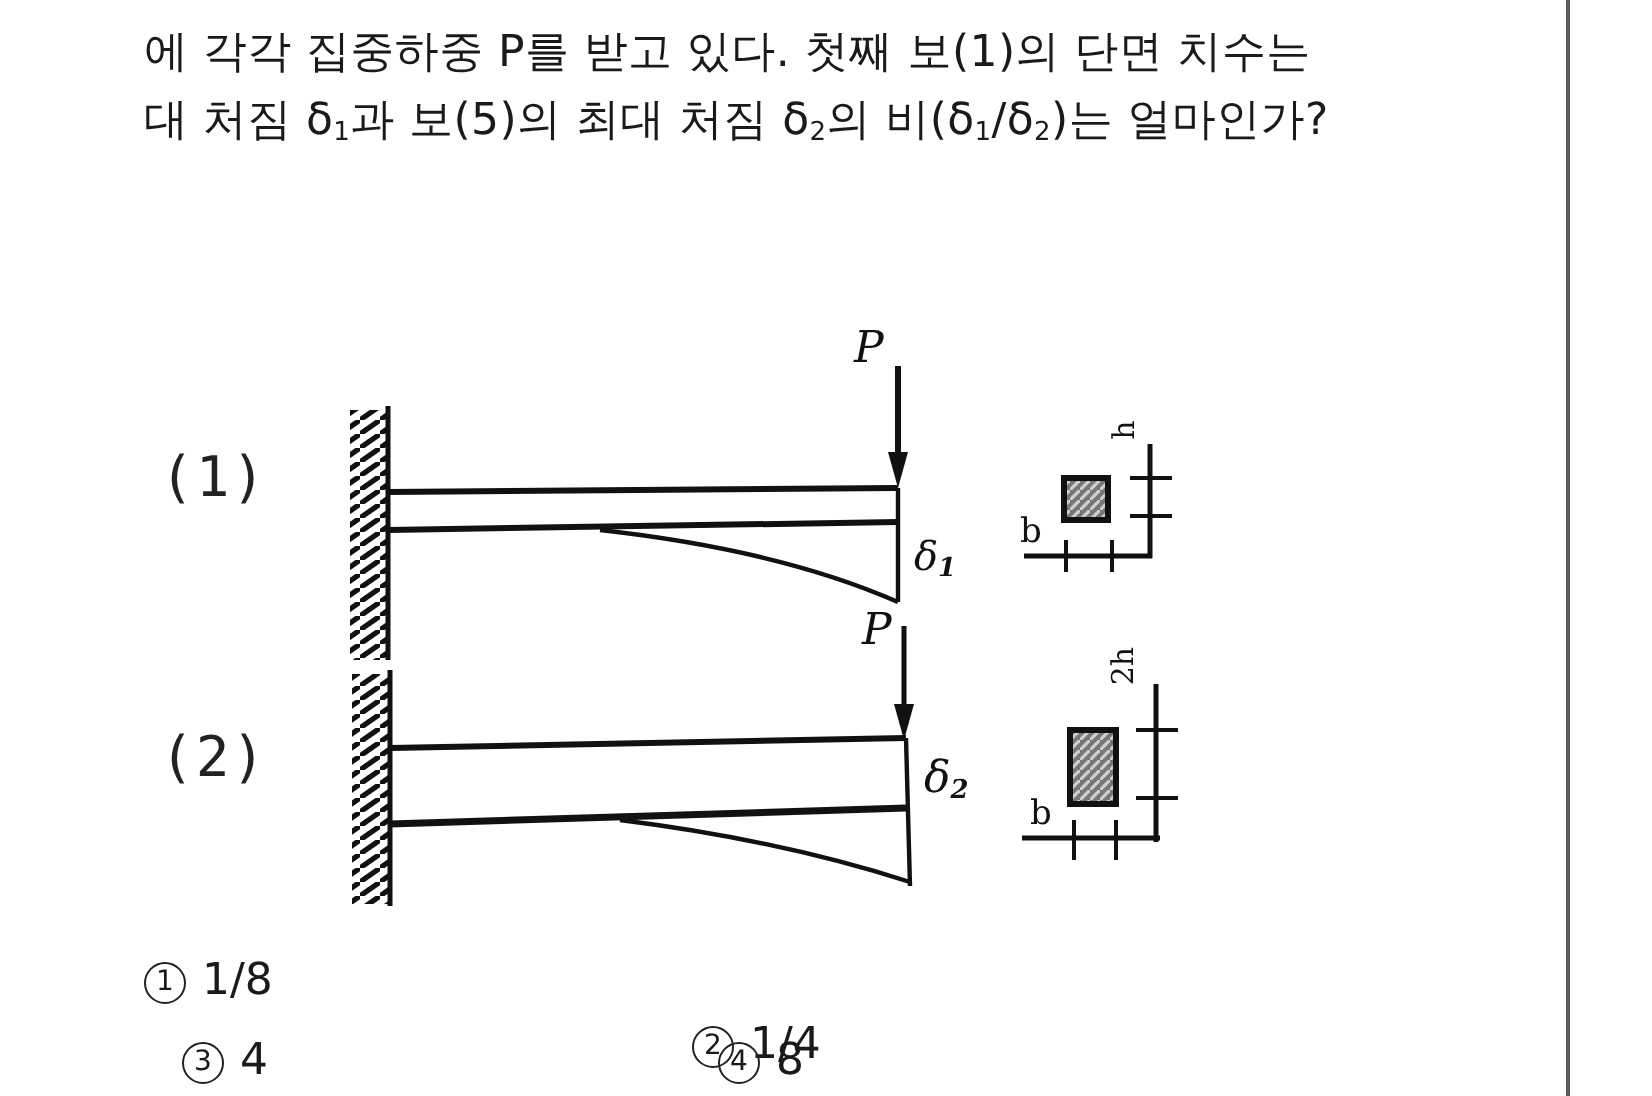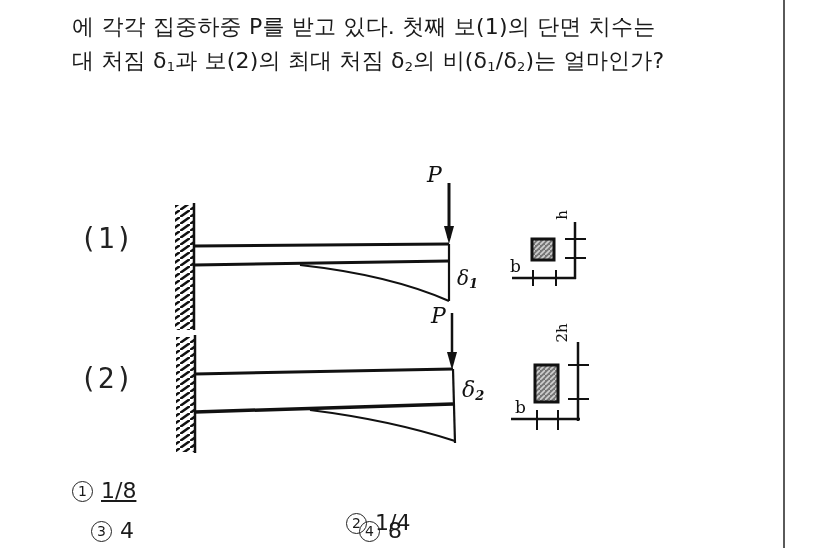--- a/index.html
+++ b/index.html
@@ -105,21 +105,21 @@
 </head>
 <body>
 
 <div class="right-border"></div>
 
 <div class="question">
   <div class="q-line">
     <span class="q-text">에 각각 집중하중 P를 받고 있다. 첫째 보(1)의 단면 치수는</span>
   </div>
   <div class="q-line">
-    <span class="q-text"><span>대 처짐 δ</span><sub>1</sub><span>과 보(2)의 최대 처짐 δ</span><sub>2</sub><span>의 비(δ</span><sub>1</sub><span>/δ</span><sub>2</sub><span>)는 얼마인가?</span></span>
+    <span class="q-text"><span>대 처짐 δ</span><sub>1</sub><span>과 보(5)의 최대 처짐 δ</span><sub>2</sub><span>의 비(δ</span><sub>1</sub><span>/δ</span><sub>2</sub><span>)는 얼마인가?</span></span>
   </div>
 </div>
 
 <div class="figure">
   <svg width="826" height="548" style="position:absolute;left:0;top:0">
     <defs>
       <pattern id="hatchWall" width="10" height="7" patternUnits="userSpaceOnUse">
         <line x1="0" y1="7" x2="10" y2="0" stroke="#111" stroke-width="2.6"></line>
       </pattern>
       <pattern id="hatchSec" width="5" height="5" patternUnits="userSpaceOnUse">
@@ -201,21 +201,21 @@
   </div>
 
   <div class="hand-label" style="left:510px;top:256px;font-size:17px;font-style:normal;">b</div>
   <div class="hand-label" style="left:557px;top:206px;font-size:15px;font-style:normal;transform:rotate(-90deg);">h</div>
 
   <div class="hand-label" style="left:515px;top:397px;font-size:17px;font-style:normal;">b</div>
   <div class="hand-label" style="left:552px;top:324px;font-size:15px;font-style:normal;transform:rotate(-90deg);">2h</div>
 </div>
 
 <div class="choices">
-  <div class="choice" style="left:0;top:0;text-decoration:underline;">
+  <div class="choice" style="left:0;top:0;">
     <span class="marker">1</span><span>1/8</span>
   </div>
   <div class="choice" style="left:274px;top:0;margin-top:32px;">
     <span class="marker">2</span><span>1/4</span>
   </div>
   <div class="choice" style="left:0;top:40px;margin-left:19px;">
     <span class="marker">3</span><span>4</span>
   </div>
   <div class="choice" style="left:287px;top:40px;">
     <span class="marker">4</span><span>8</span>

